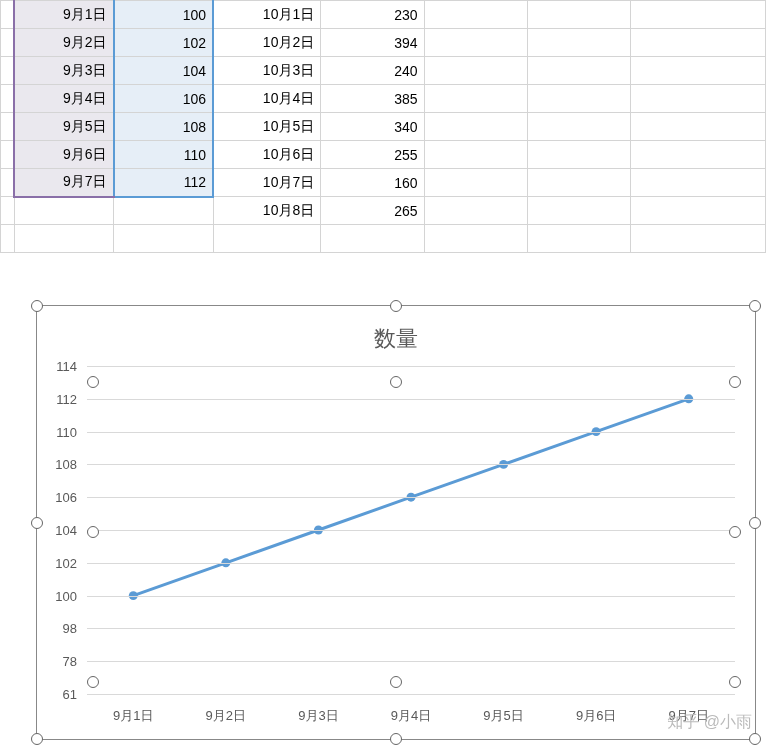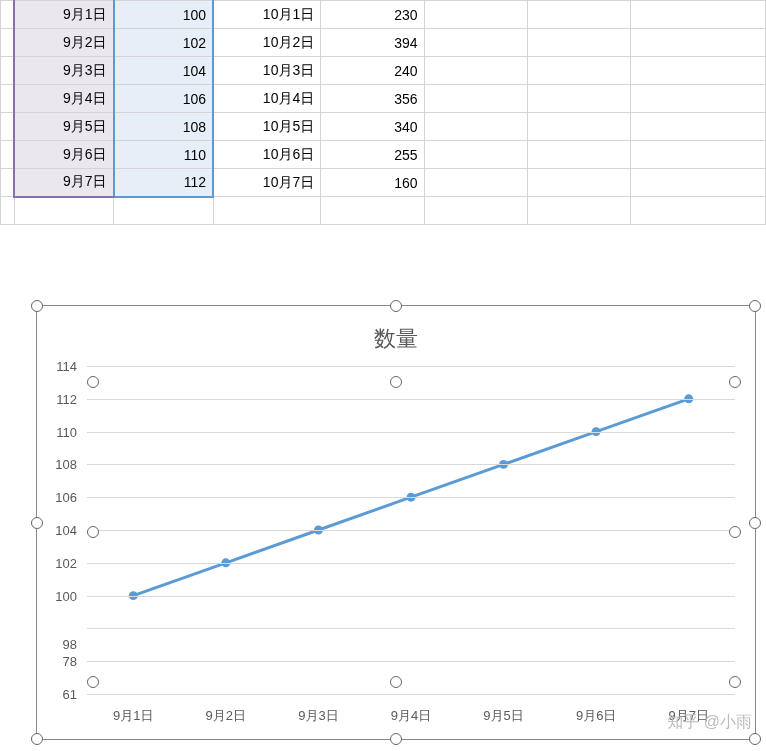--- a/index.html
+++ b/index.html
@@ -167,21 +167,21 @@
         <td class="num">240</td>
         <td></td>
         <td></td>
         <td></td>
       </tr>
       <tr>
         <td></td>
         <td class="date sel-a sel-border-left">9月4日</td>
         <td class="num sel-b sel-div-left sel-border-right-b">106</td>
         <td class="date">10月4日</td>
-        <td class="num">356</td>
+        <td class="num">385</td>
         <td></td>
         <td></td>
         <td></td>
       </tr>
       <tr>
         <td></td>
         <td class="date sel-a sel-border-left">9月5日</td>
         <td class="num sel-b sel-div-left sel-border-right-b">108</td>
         <td class="date">10月5日</td>
         <td class="num">340</td>
@@ -198,20 +198,30 @@
         <td></td>
         <td></td>
         <td></td>
       </tr>
       <tr>
         <td></td>
         <td class="date sel-a sel-border-left sel-border-bottom">9月7日</td>
         <td class="num sel-b sel-div-left sel-border-right-b sel-border-bottom-b">112</td>
         <td class="date">10月7日</td>
         <td class="num">160</td>
+        <td></td>
+        <td></td>
+        <td></td>
+      </tr>
+      <tr>
+        <td></td>
+        <td></td>
+        <td></td>
+        <td class="date">10月8日</td>
+        <td class="num">265</td>
         <td></td>
         <td></td>
         <td></td>
       </tr>
       <tr>
         <td></td>
         <td></td>
         <td></td>
         <td></td>
         <td></td>
@@ -220,21 +230,21 @@
         <td></td>
       </tr>
     </tbody>
 </table>
 
 <div class="chart-container">
   <div class="chart-title">数量</div>
   <div class="y-axis" id="y-axis">
       <div class="y-label" style="top: 100%;">61</div>
       <div class="y-label" style="top: 90%;">78</div>
-      <div class="y-label" style="top: 80%; margin-top: 16px;">98</div>
+      <div class="y-label" style="top: 80%;">98</div>
       <div class="y-label" style="top: 70%;">100</div>
       <div class="y-label" style="top: 60%;">102</div>
       <div class="y-label" style="top: 50%;">104</div>
       <div class="y-label" style="top: 40%;">106</div>
       <div class="y-label" style="top: 30%;">108</div>
       <div class="y-label" style="top: 20%;">110</div>
       <div class="y-label" style="top: 10%;">112</div>
       <div class="y-label" style="top: 0%; text-align: center;">114</div>
     </div>
   <div class="plot-area" id="plot-area">

